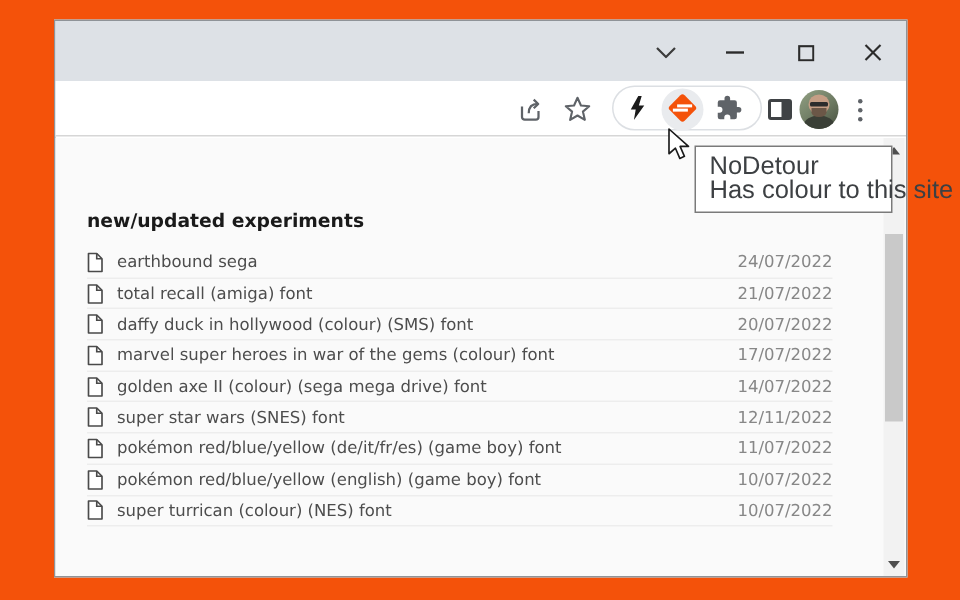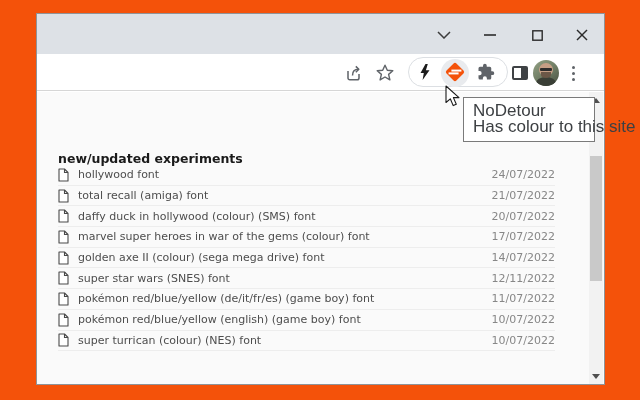--- a/index.html
+++ b/index.html
@@ -43,21 +43,21 @@
                   border-radius:0 0 50% 50%; background:#6b5747; }
   .avatar .body{ position:absolute; left:3px; top:17px; width:20px; height:12px;
                  border-radius:50% 50% 0 0; background:#3a3f36; }
   .kebab{ display:flex; flex-direction:column; gap:3px; }
   .kebab i{ width:3px; height:3px; border-radius:50%; background:#5f6368; }
 
   
   .content{ position:absolute; left:0; top:78px; right:0; bottom:0; background:#fafafa;
             font-family:"DejaVu Sans", sans-serif; overflow:hidden; }
   .page-heading{ position:absolute; left:21px; top:47px; font-size:12.5px; font-weight:bold;
-                 color:#1a1a1a;margin-top:12px; }
+                 color:#1a1a1a; }
   .experiment-list{ position:absolute; left:21px; top:73px; width:497px; }
   .experiment-row{ display:flex; align-items:center; height:20.7px;
                    border-bottom:1px solid #ededed; }
   .experiment-row .file-icon{ flex:0 0 12px; margin-right:8px; display:flex; align-items:center; }
   .experiment-row .name{ flex:1 1 auto; font-size:11px; color:#4d4d4d; white-space:nowrap;
                          overflow:hidden; cursor:pointer; }
   .experiment-row .date{ flex:0 0 auto; font-size:11px; color:#878787;text-align:center; }
 
   
   .scrollbar{ position:absolute; top:0; right:1px; bottom:0; width:14px; background:#f2f2f2; }
@@ -169,21 +169,21 @@
 
     <div class="experiment-list">
 
     <div class="experiment-row" style="">
         <span class="file-icon">
           <svg width="11" height="14" viewBox="0 0 11 14">
             <path d="M1 1 h5.5 L10 4.5 V13 H1 Z" fill="#ffffff" stroke="#4a4a4a" stroke-width="1.1" stroke-linejoin="round"></path>
             <path d="M6.5 1 V4.5 H10" fill="none" stroke="#4a4a4a" stroke-width="1.1"></path>
           </svg>
         </span>
-        <span class="name">hollywood font</span>
+        <span class="name">earthbound sega</span>
         <span class="date">24/07/2022</span>
       </div>
         <div class="experiment-row" style="">
         <span class="file-icon">
           <svg width="11" height="14" viewBox="0 0 11 14">
             <path d="M1 1 h5.5 L10 4.5 V13 H1 Z" fill="#ffffff" stroke="#4a4a4a" stroke-width="1.1" stroke-linejoin="round"></path>
             <path d="M6.5 1 V4.5 H10" fill="none" stroke="#4a4a4a" stroke-width="1.1"></path>
           </svg>
         </span>
         <span class="name">total recall (amiga) font</span>

